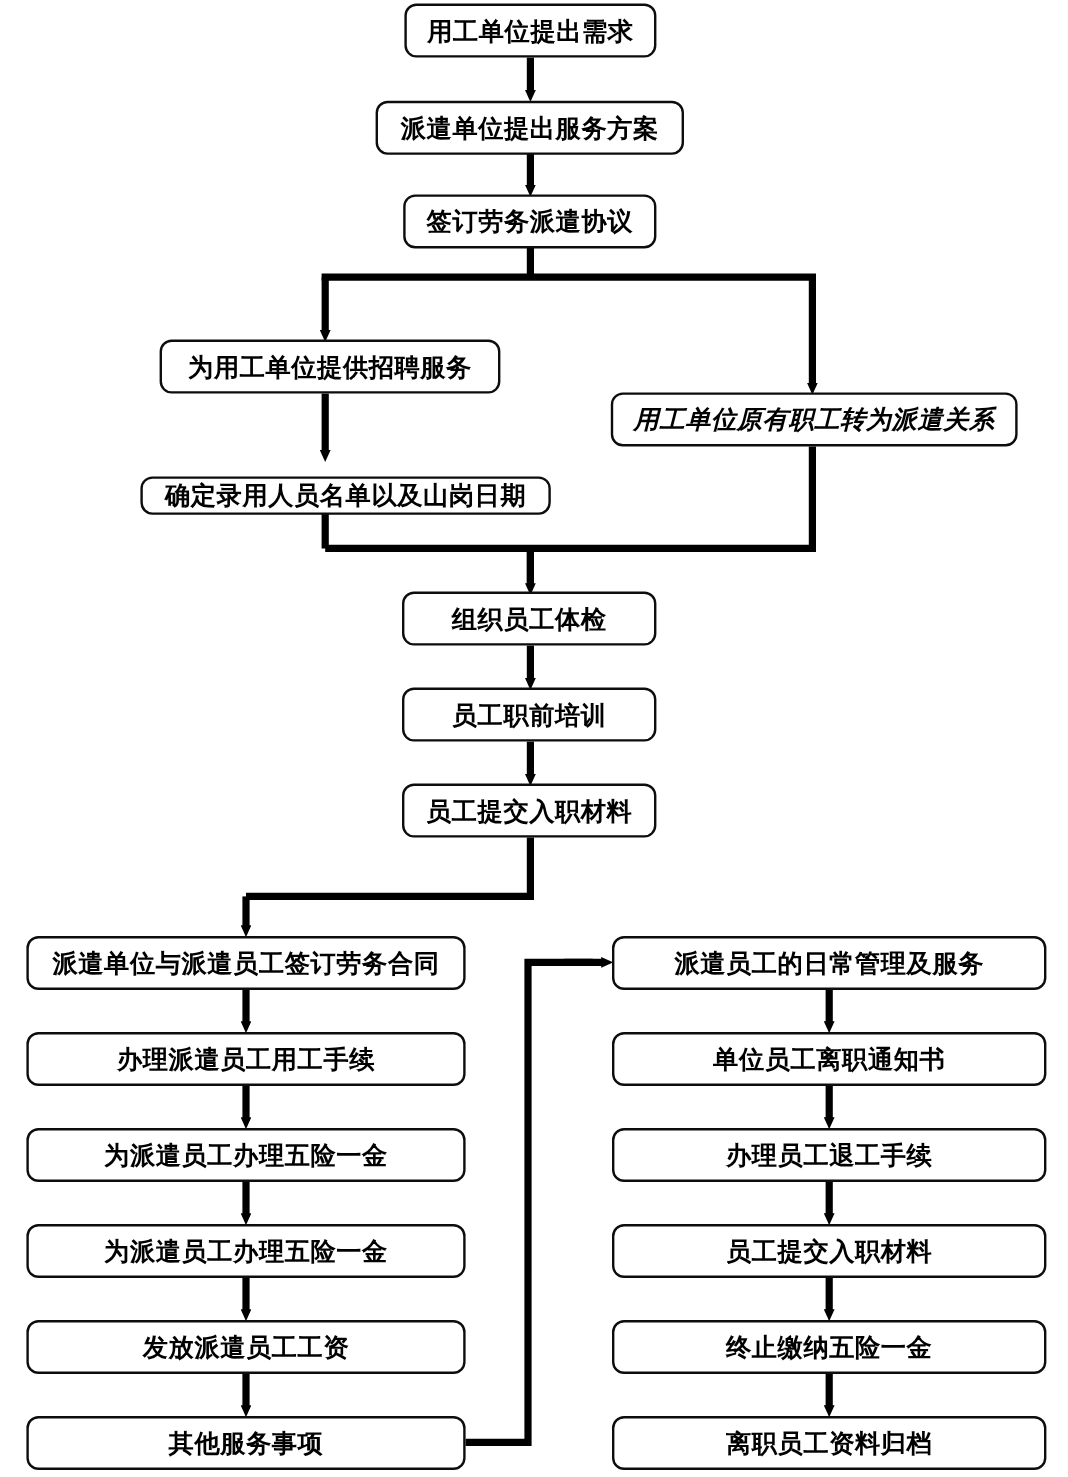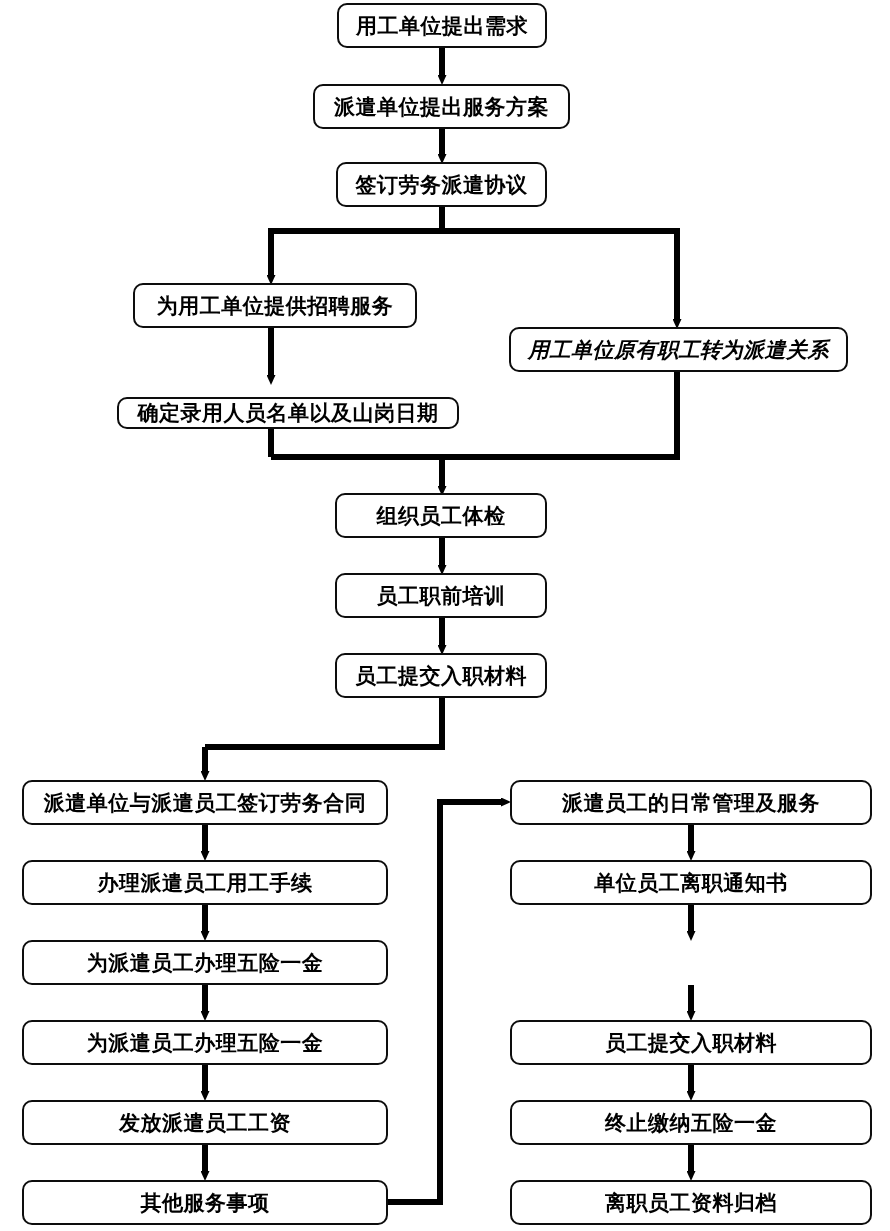--- a/index.html
+++ b/index.html
@@ -113,17 +113,18 @@
 
   <div class="node wide" style="left:22px; top:780px; width:366px; height:45px;">派遣单位与派遣员工签订劳务合同</div>
   <div class="node wide" style="left:22px; top:860px; width:366px; height:45px;">办理派遣员工用工手续</div>
   <div class="node wide" style="left:22px; top:940px; width:366px; height:45px;">为派遣员工办理五险一金</div>
   <div class="node wide" style="left:22px; top:1020px; width:366px; height:45px;">为派遣员工办理五险一金</div>
   <div class="node wide" style="left:22px; top:1100px; width:366px; height:45px;">发放派遣员工工资</div>
   <div class="node wide" style="left:22px; top:1180px; width:366px; height:45px;">其他服务事项</div>
 
   <div class="node wide" style="left:510px; top:780px; width:362px; height:45px;">派遣员工的日常管理及服务</div>
   <div class="node wide" style="left:510px; top:860px; width:362px; height:45px;">单位员工离职通知书</div>
+  <div class="node wide" style="left:510px; top:940px; width:362px; height:45px;">办理员工退工手续</div>
   <div class="node wide" style="left:510px; top:1020px; width:362px; height:45px;">员工提交入职材料</div>
   <div class="node wide" style="left:510px; top:1100px; width:362px; height:45px;">终止缴纳五险一金</div>
   <div class="node wide" style="left:510px; top:1180px; width:362px; height:45px;">离职员工资料归档</div>
 
 </div>
 
 </body></html>

